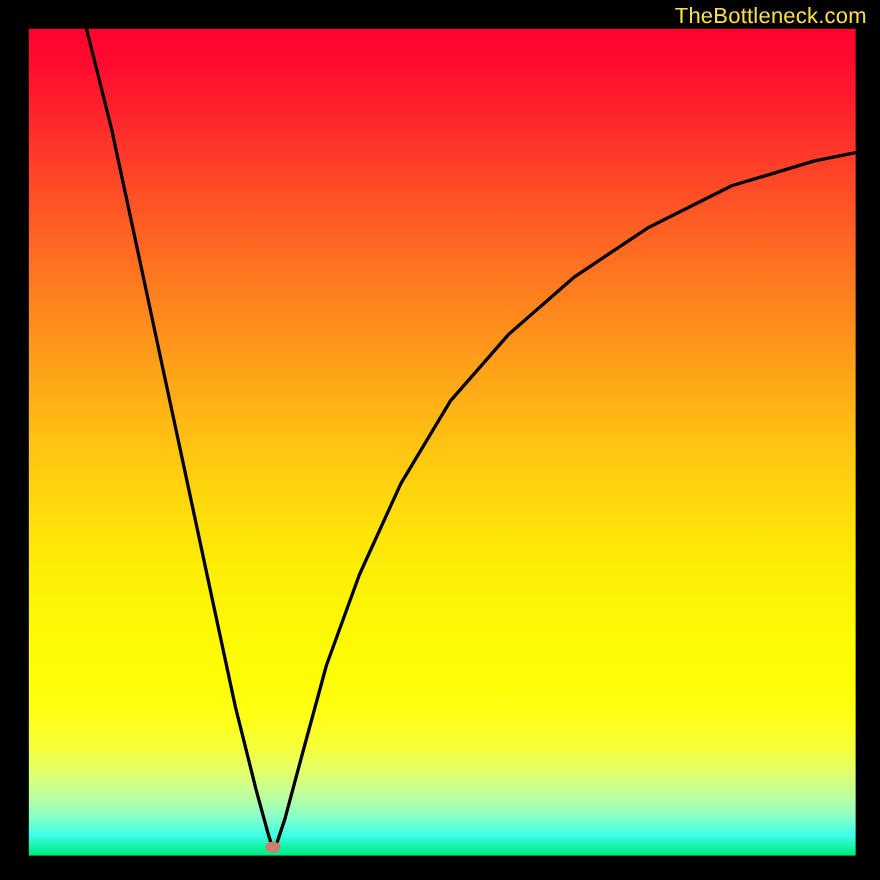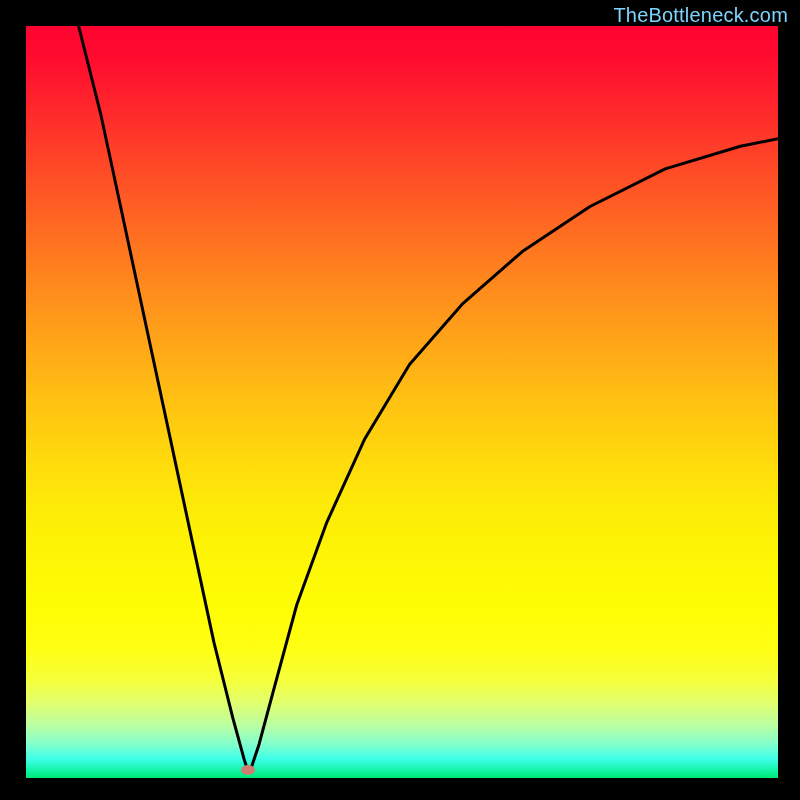--- a/index.html
+++ b/index.html
@@ -55,21 +55,21 @@
       #82ffcc 95.5%,
       #3effe9 97.5%,
       #05ef8f 99.5%,
       #01e772 100%
     );
   }
   .watermark {
     position: absolute;
     top: 4px;
     right: 12px;
-    color: #7dd3fc;
+    color: #fde047;
     font-size: 20px;
     font-weight: 500;
     letter-spacing: 0.2px;
   }
   .curve {
     position: absolute;
     left: 0;
     top: 0;
   }
   .marker {

